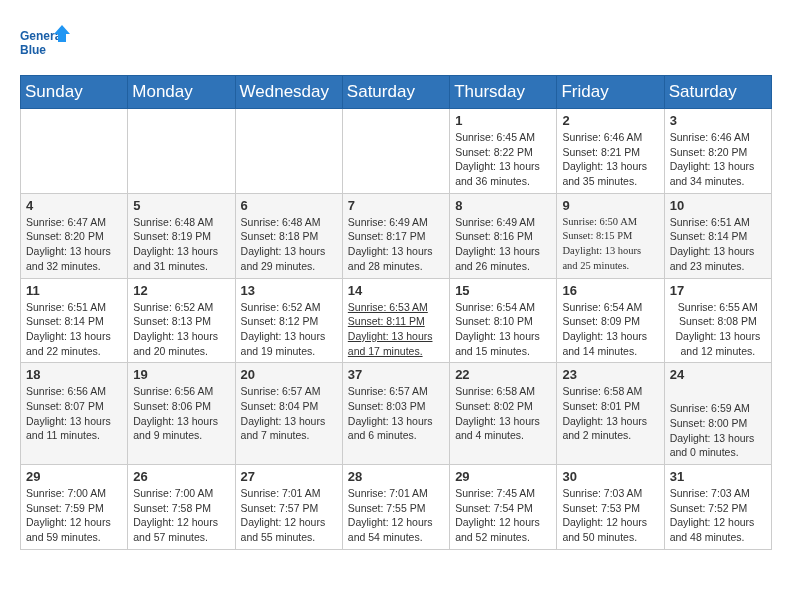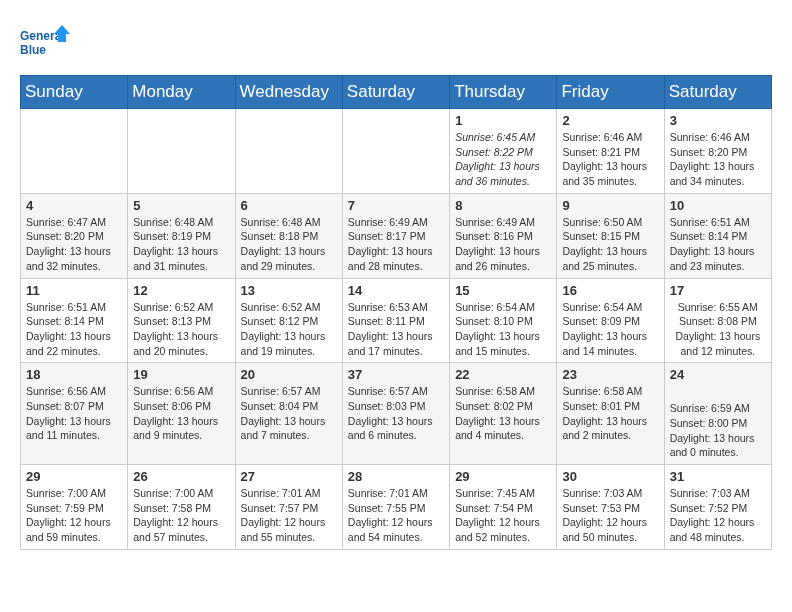--- a/index.html
+++ b/index.html
@@ -104,21 +104,21 @@
       </tr>
   </thead>
   <tbody id="calendar-body">
   <tr>
         <td class="empty-cell"></td>
         <td class="empty-cell"></td>
         <td class="empty-cell"></td>
         <td class="empty-cell"></td>
         <td>
           <span class="day-num">1</span>
-          <div class="day-info" style="white-space: pre-line; font-style: italic;">Sunrise: 6:45 AM
+          <div class="day-info" style="white-space: pre-line;">Sunrise: 6:45 AM
 Sunset: 8:22 PM
 Daylight: 13 hours
 and 36 minutes.</div>
         </td>
         <td>
           <span class="day-num">2</span>
           <div class="day-info" style="white-space: pre-line;">Sunrise: 6:46 AM
 Sunset: 8:21 PM
 Daylight: 13 hours
 and 35 minutes.</div>
@@ -162,21 +162,21 @@
         </td>
         <td>
           <span class="day-num">8</span>
           <div class="day-info" style="white-space: pre-line;">Sunrise: 6:49 AM
 Sunset: 8:16 PM
 Daylight: 13 hours
 and 26 minutes.</div>
         </td>
         <td>
           <span class="day-num">9</span>
-          <div class="day-info" style="white-space: pre-line;">Sunrise: 6:50 AM
+          <div class="day-info" style="white-space: pre-line; font-family: Liberation Serif, serif;">Sunrise: 6:50 AM
 Sunset: 8:15 PM
 Daylight: 13 hours
 and 25 minutes.</div>
         </td>
         <td>
           <span class="day-num">10</span>
           <div class="day-info" style="white-space: pre-line;">Sunrise: 6:51 AM
 Sunset: 8:14 PM
 Daylight: 13 hours
 and 23 minutes.</div>
@@ -199,21 +199,21 @@
         </td>
         <td>
           <span class="day-num">13</span>
           <div class="day-info" style="white-space: pre-line;">Sunrise: 6:52 AM
 Sunset: 8:12 PM
 Daylight: 13 hours
 and 19 minutes.</div>
         </td>
         <td>
           <span class="day-num">14</span>
-          <div class="day-info" style="white-space: pre-line;">Sunrise: 6:53 AM
+          <div class="day-info" style="white-space: pre-line; text-decoration: underline;">Sunrise: 6:53 AM
 Sunset: 8:11 PM
 Daylight: 13 hours
 and 17 minutes.</div>
         </td>
         <td>
           <span class="day-num">15</span>
           <div class="day-info" style="white-space: pre-line;">Sunrise: 6:54 AM
 Sunset: 8:10 PM
 Daylight: 13 hours
 and 15 minutes.</div>

